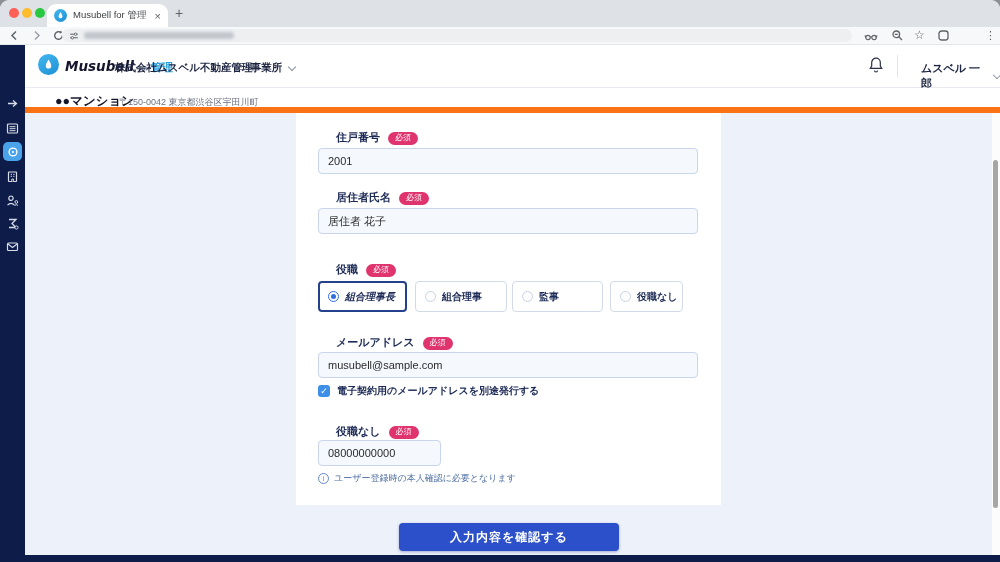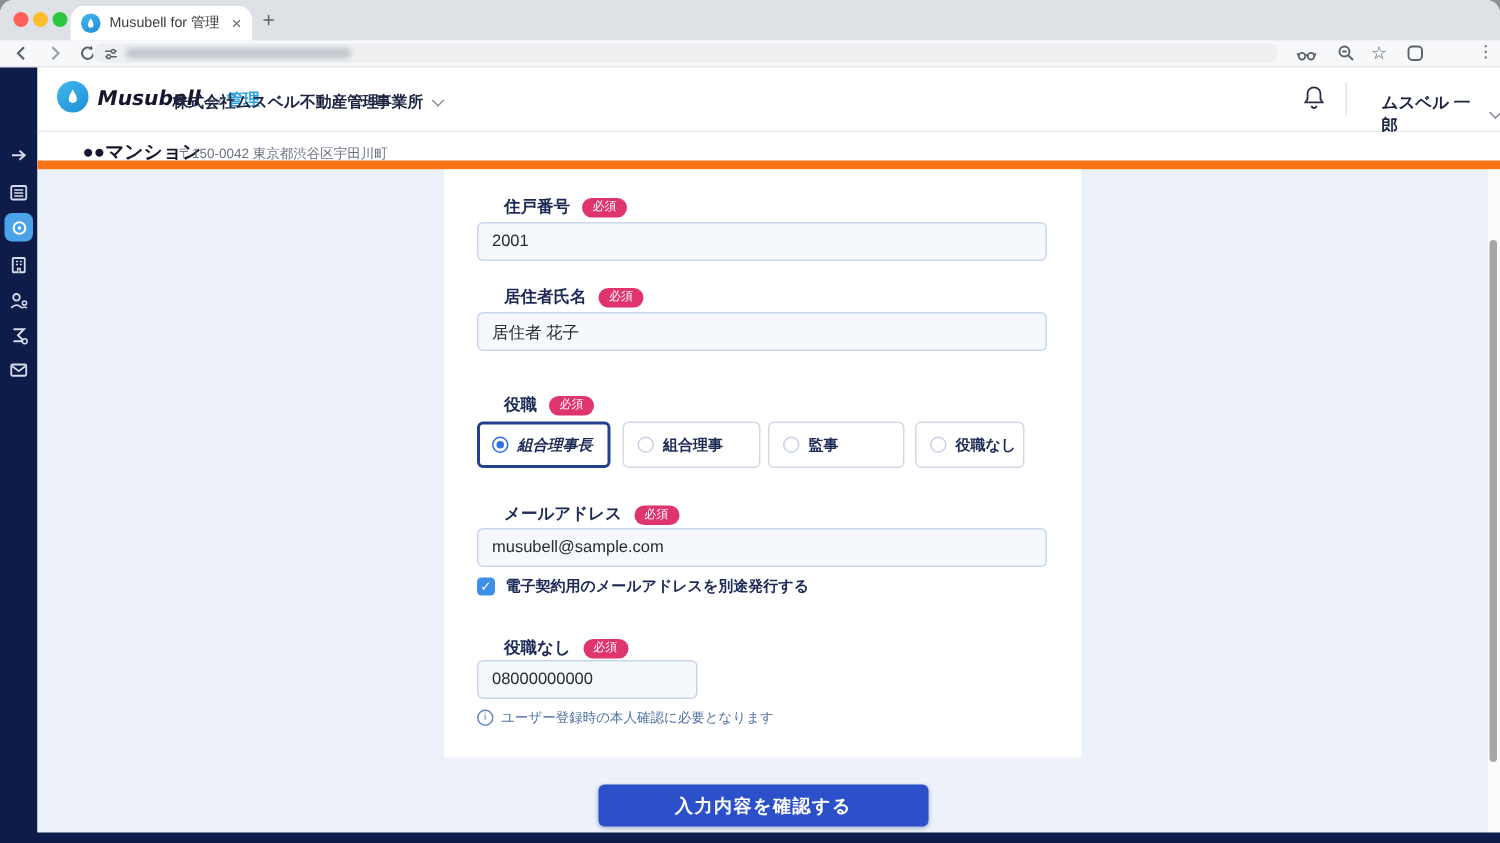--- a/index.html
+++ b/index.html
@@ -247,21 +247,21 @@
   <input class="abs tinput" style="top: 352px;" value="musubell@sample.com">
   <div class="abs cbrow">
     <span class="checkbox">✓</span>
     <span class="cblabel">電子契約用のメールアドレスを別途発行する</span>
   </div>
 
   <div class="abs lblrow" style="top:424px;">
     <span class="lbl">役職なし</span>
     <span class="badge">必須</span>
   </div>
-  <input class="abs tinput" style="top: 440px; width: 147px;" value="08000000000">
+  <input class="abs tinput" style="top: 440px; width: 123px;" value="08000000000">
   <div class="abs noterow">
     <span class="infoic">i</span>
     <span class="notetext">ユーザー登録時の本人確認に必要となります</span>
   </div>
 
   <div class="abs submit">入力内容を確認する</div>
 
   <div class="abs scrolltrack"></div>
   <div class="abs scrollthumb"></div>
   <div class="abs footerband"></div>

